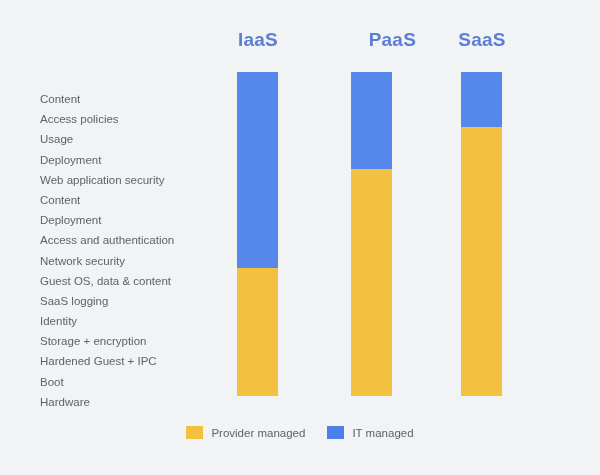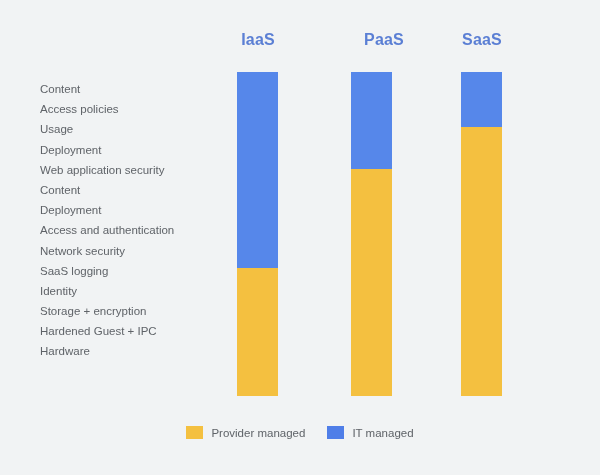--- a/index.html
+++ b/index.html
@@ -22,35 +22,35 @@
     width: 600px;
     height: 475px;
   }
 
   
   .col-header {
     position: absolute;
     top: 29px;
     width: 120px;
     text-align: center;
-    font-size: 16px;
+    font-size: 19px;
     font-weight: bold;
     color: #5b7fd4;
     letter-spacing: 0.2px;
     line-height: 22px;
   }
   .col-header.c0 { left: 198px; }
-  .col-header.c1 { left: 324px; }
+  .col-header.c1 { left: 296px; text-align: right; }
   .col-header.c2 { left: 422px; }
 
   
   #row-labels {
     position: absolute;
     left: 40px;
-    top: 79px;
+    top: 89px;
     width: 185px;
   }
   .row-label {
     height: 20.2px;
     line-height: 20.2px;
     font-size: 11.5px;
     color: #5f6368;
     white-space: nowrap;
   }
 
@@ -118,24 +118,26 @@
   <div id="row-labels">
     <div class="row-label">Content</div>
     <div class="row-label">Access policies</div>
     <div class="row-label">Usage</div>
     <div class="row-label">Deployment</div>
     <div class="row-label">Web application security</div>
     <div class="row-label">Content</div>
     <div class="row-label">Deployment</div>
     <div class="row-label">Access and authentication</div>
     <div class="row-label">Network security</div>
+    <div class="row-label">Guest OS, data &amp; content</div>
     <div class="row-label">SaaS logging</div>
     <div class="row-label">Identity</div>
     <div class="row-label">Storage + encryption</div>
     <div class="row-label">Hardened Guest + IPC</div>
+    <div class="row-label">Boot</div>
     <div class="row-label">Hardware</div>
   </div>
 
   <div class="bar b0">
     <div class="seg-it" style="height: 60.625%; background: rgb(86, 135, 234);"></div>
     <div class="seg-provider" style="background: rgb(244, 192, 64);"></div>
   </div>
   <div class="bar b1">
     <div class="seg-it" style="height: 30%; background: rgb(86, 135, 234);"></div>
     <div class="seg-provider" style="background: rgb(244, 192, 64);"></div>

